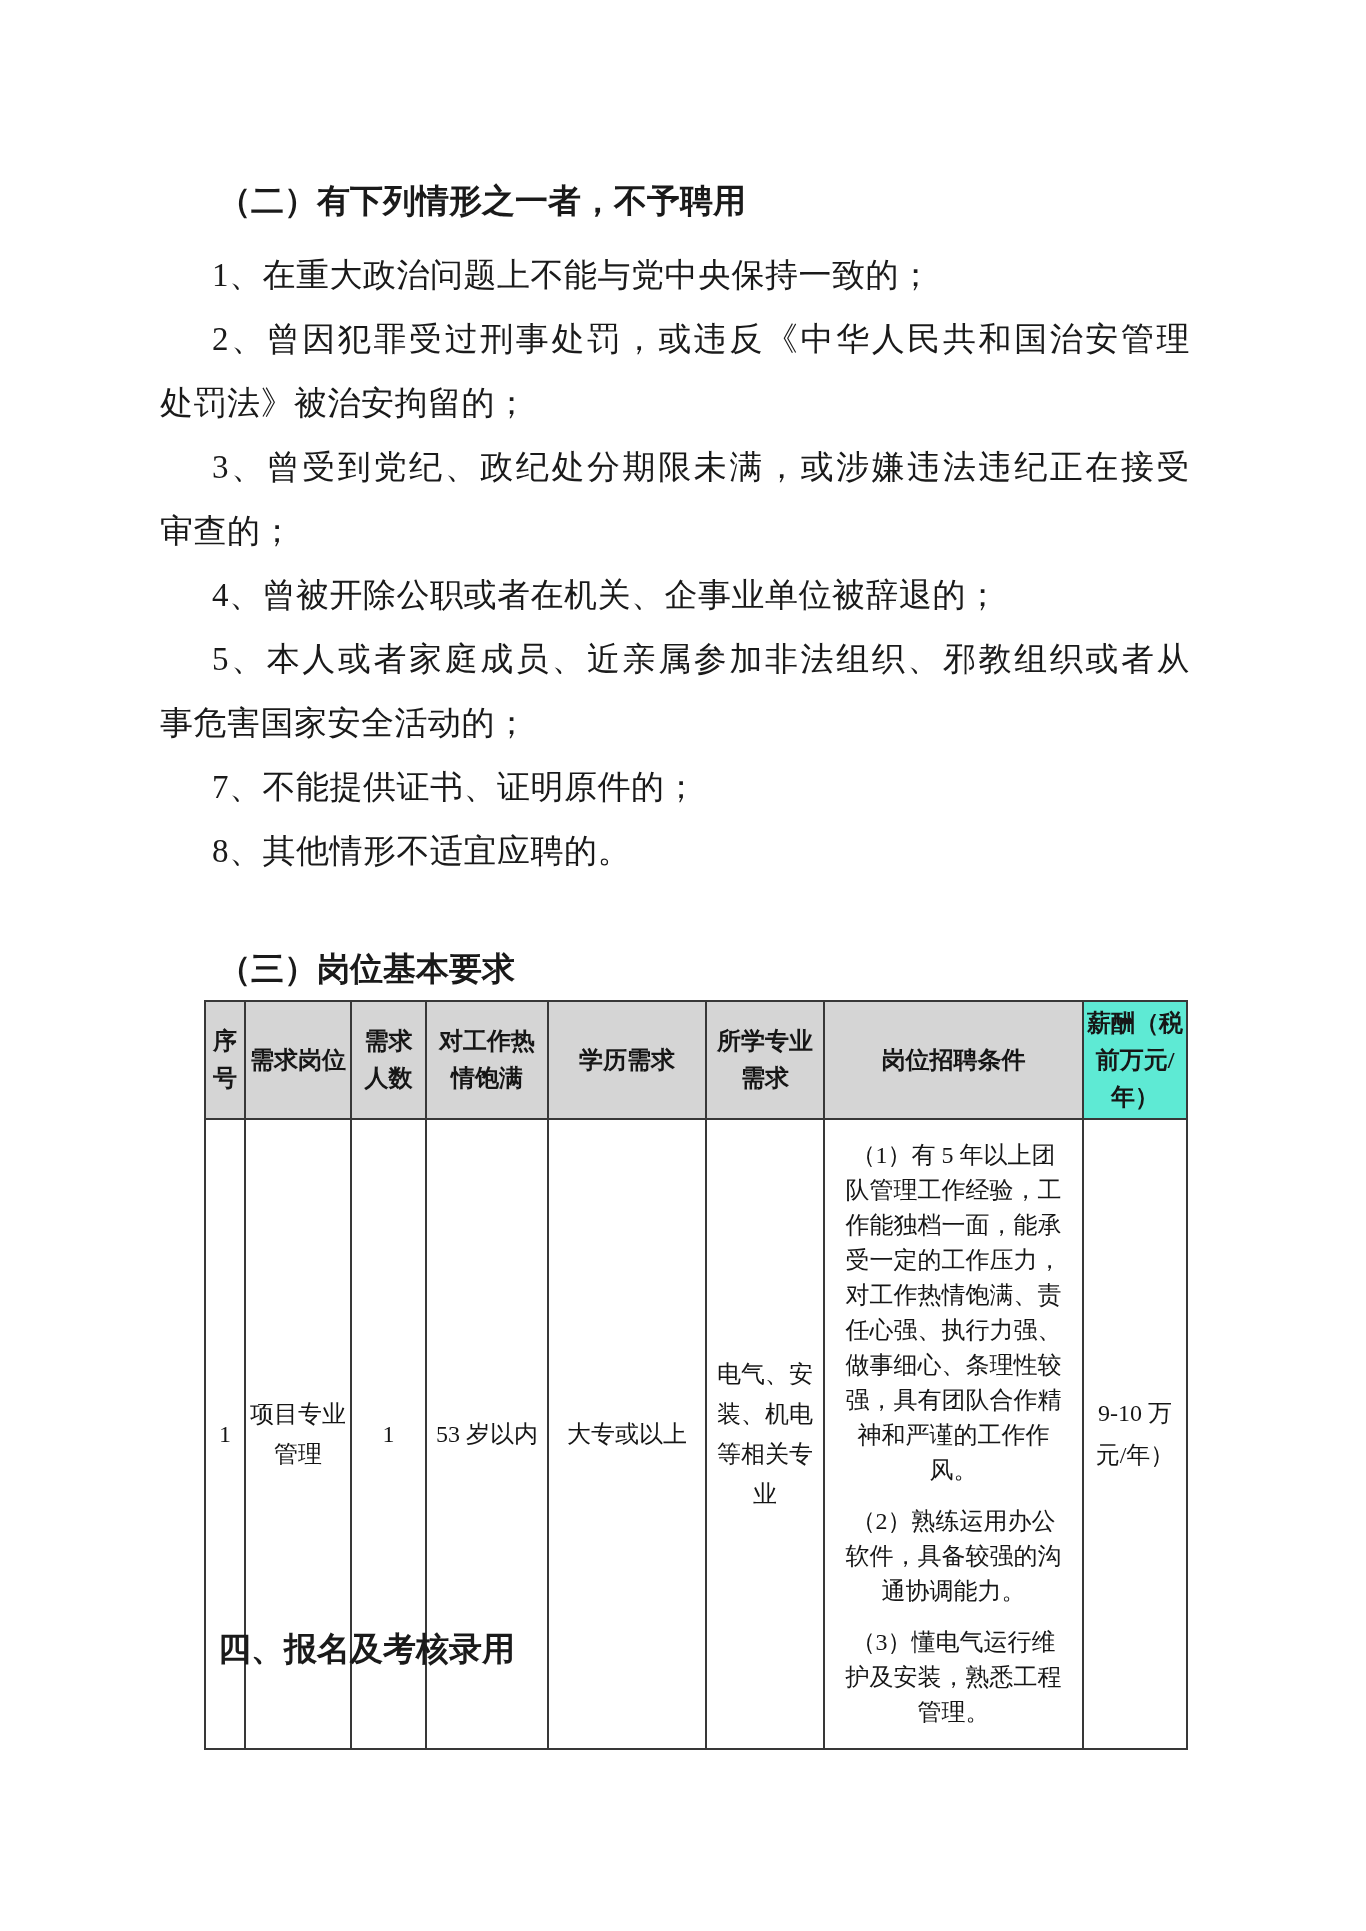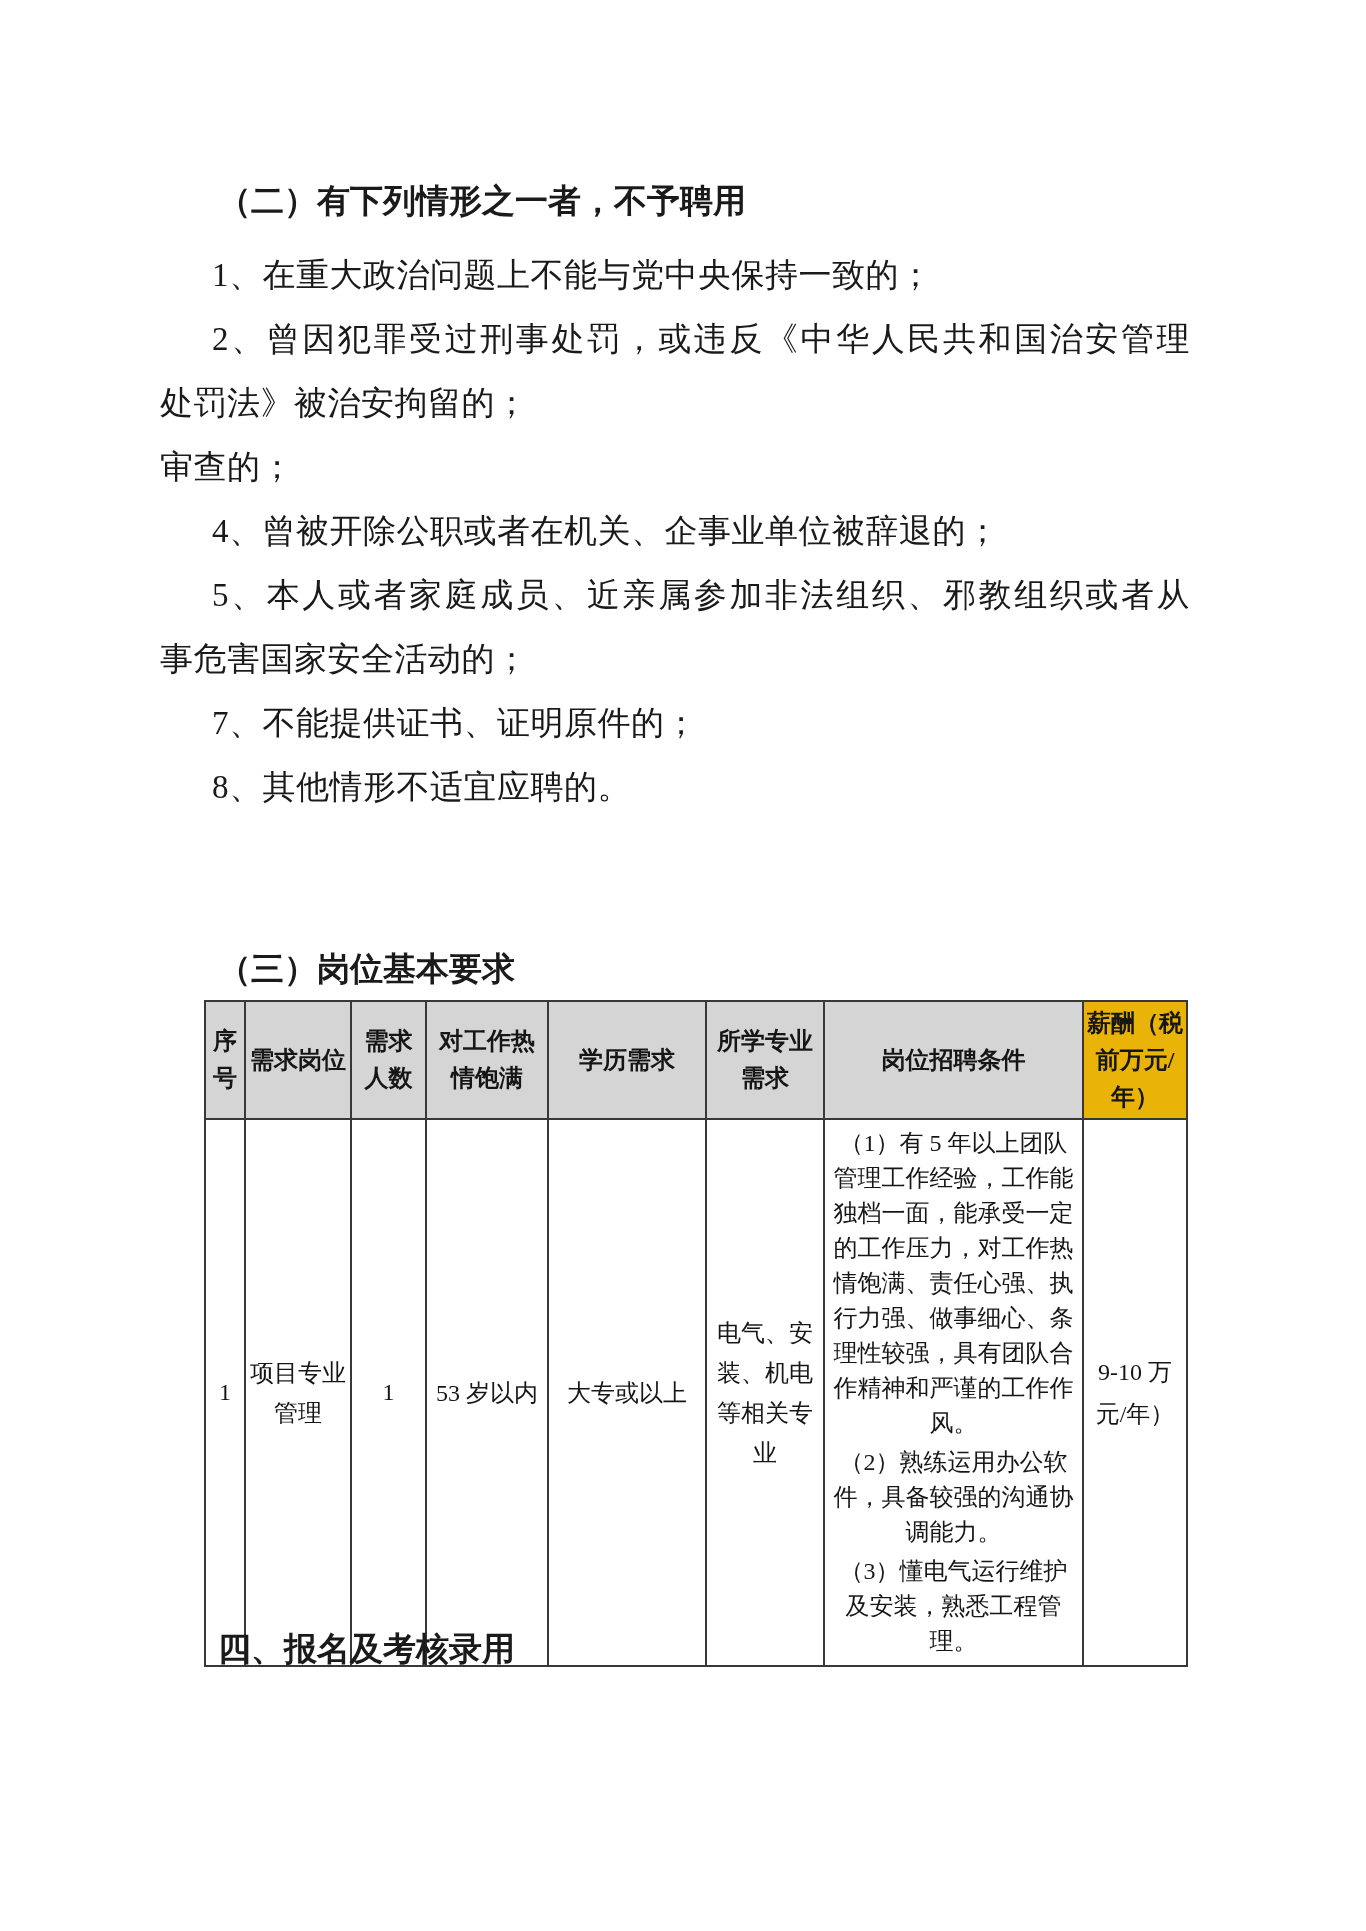--- a/index.html
+++ b/index.html
@@ -66,48 +66,49 @@
     word-break: break-all;
     box-sizing: border-box;
   }
   table.req-table th {
     background: #d5d5d5;
     font-weight: bold;
     line-height: 37px;
     height: 118px;
     padding: 2px;
   }
-  table.req-table th:last-child { background: #eab308; }
+  table.req-table th:last-child { background: #5eead4; }
   td.cell-position { padding: 2px 14px; line-height: 40px; margin-left: 27px; }
   td.cell-major { padding: 2px 8px; line-height: 40px; }
   td.cell-age { white-space: nowrap; }
   td.cell-salary { line-height: 42px; padding: 2px 4px; }
   td.cell-conditions {
     text-align: justify;
     vertical-align: middle;
     padding: 4px 10px;
     line-height: 35px;
   }
-  td.cell-conditions p { margin: 4px; }
+  td.cell-conditions p { margin: 16px; }
 </style>
 </head>
 <body>
 
 <div class="page">
 
   <div id="heading-2" class="heading">（二）有下列情形之一者，不予聘用</div>
 
   <div class="para-lines">
 
       <div class="line indent">1、在重大政治问题上不能与党中央保持一致的；</div>
 
       <div class="line indent full">2、曾因犯罪受过刑事处罚，或违反《中华人民共和国治安管理</div>
 
       <div class="line">处罚法》被治安拘留的；</div>
 
+      <div class="line indent full">3、曾受到党纪、政纪处分期限未满，或涉嫌违法违纪正在接受</div>
 
       <div class="line">审查的；</div>
 
       <div class="line indent">4、曾被开除公职或者在机关、企事业单位被辞退的；</div>
 
       <div class="line indent full">5、本人或者家庭成员、近亲属参加非法组织、邪教组织或者从</div>
 
       <div class="line">事危害国家安全活动的；</div>
 
 

